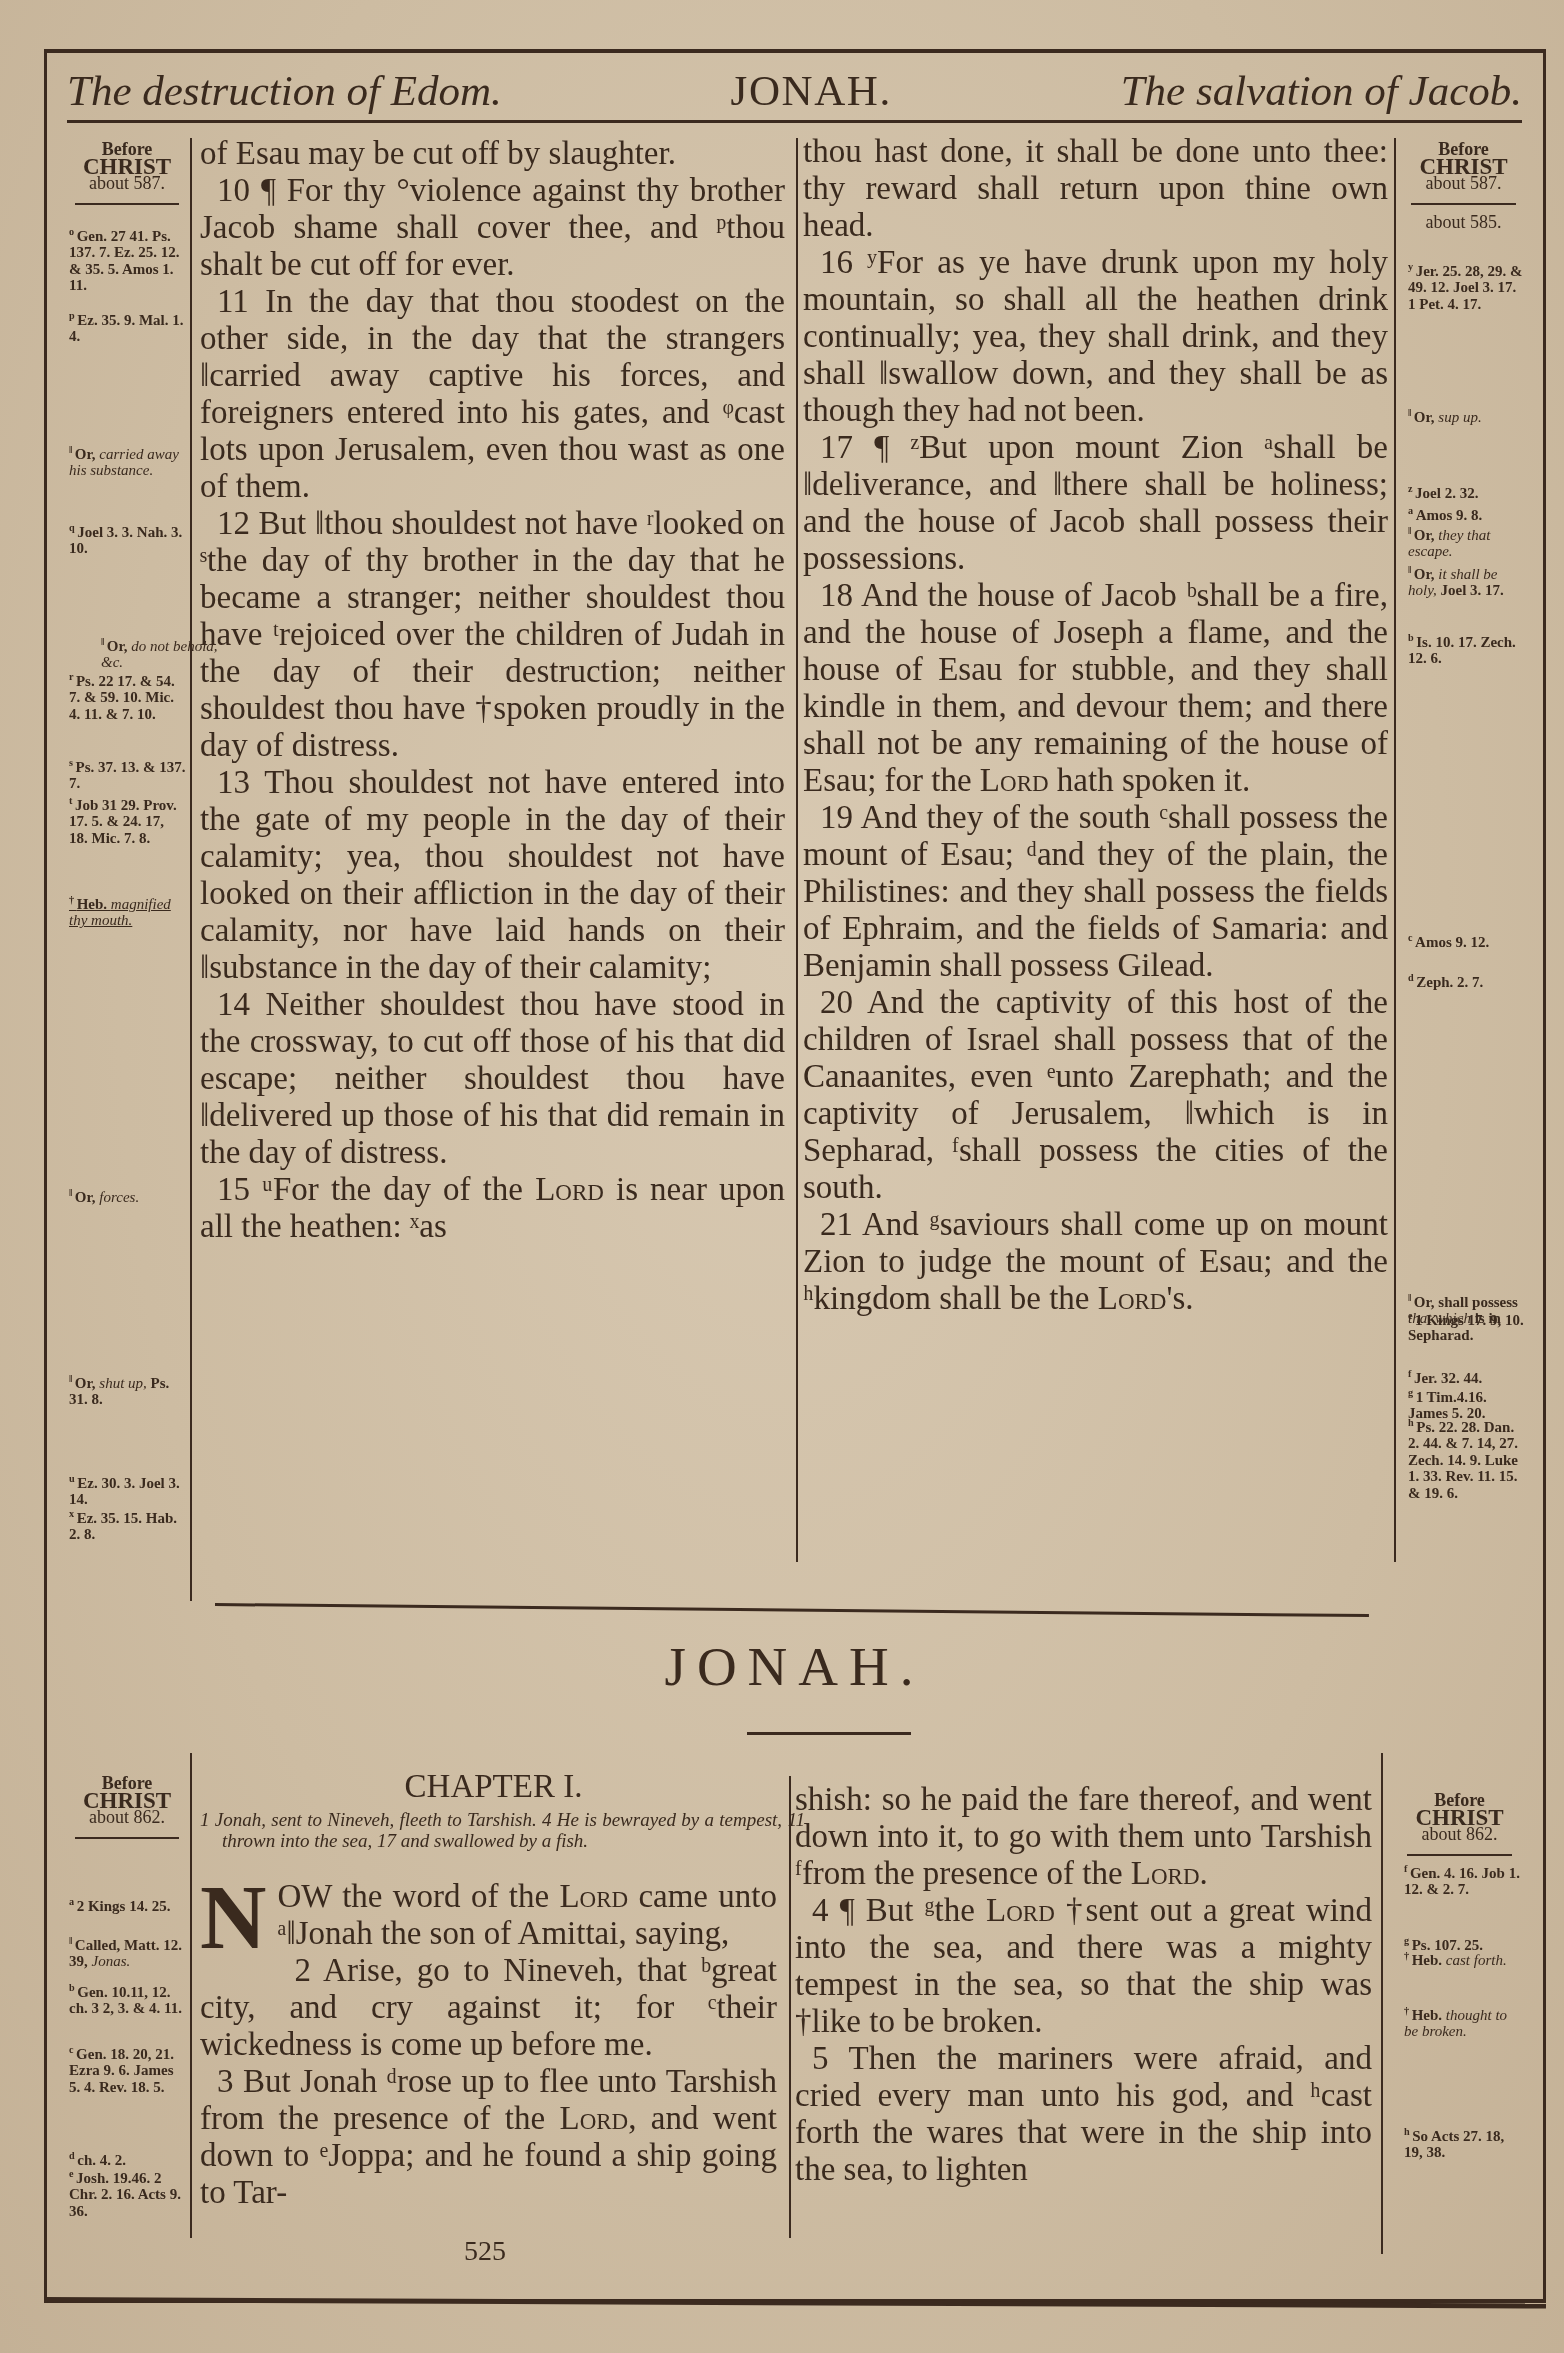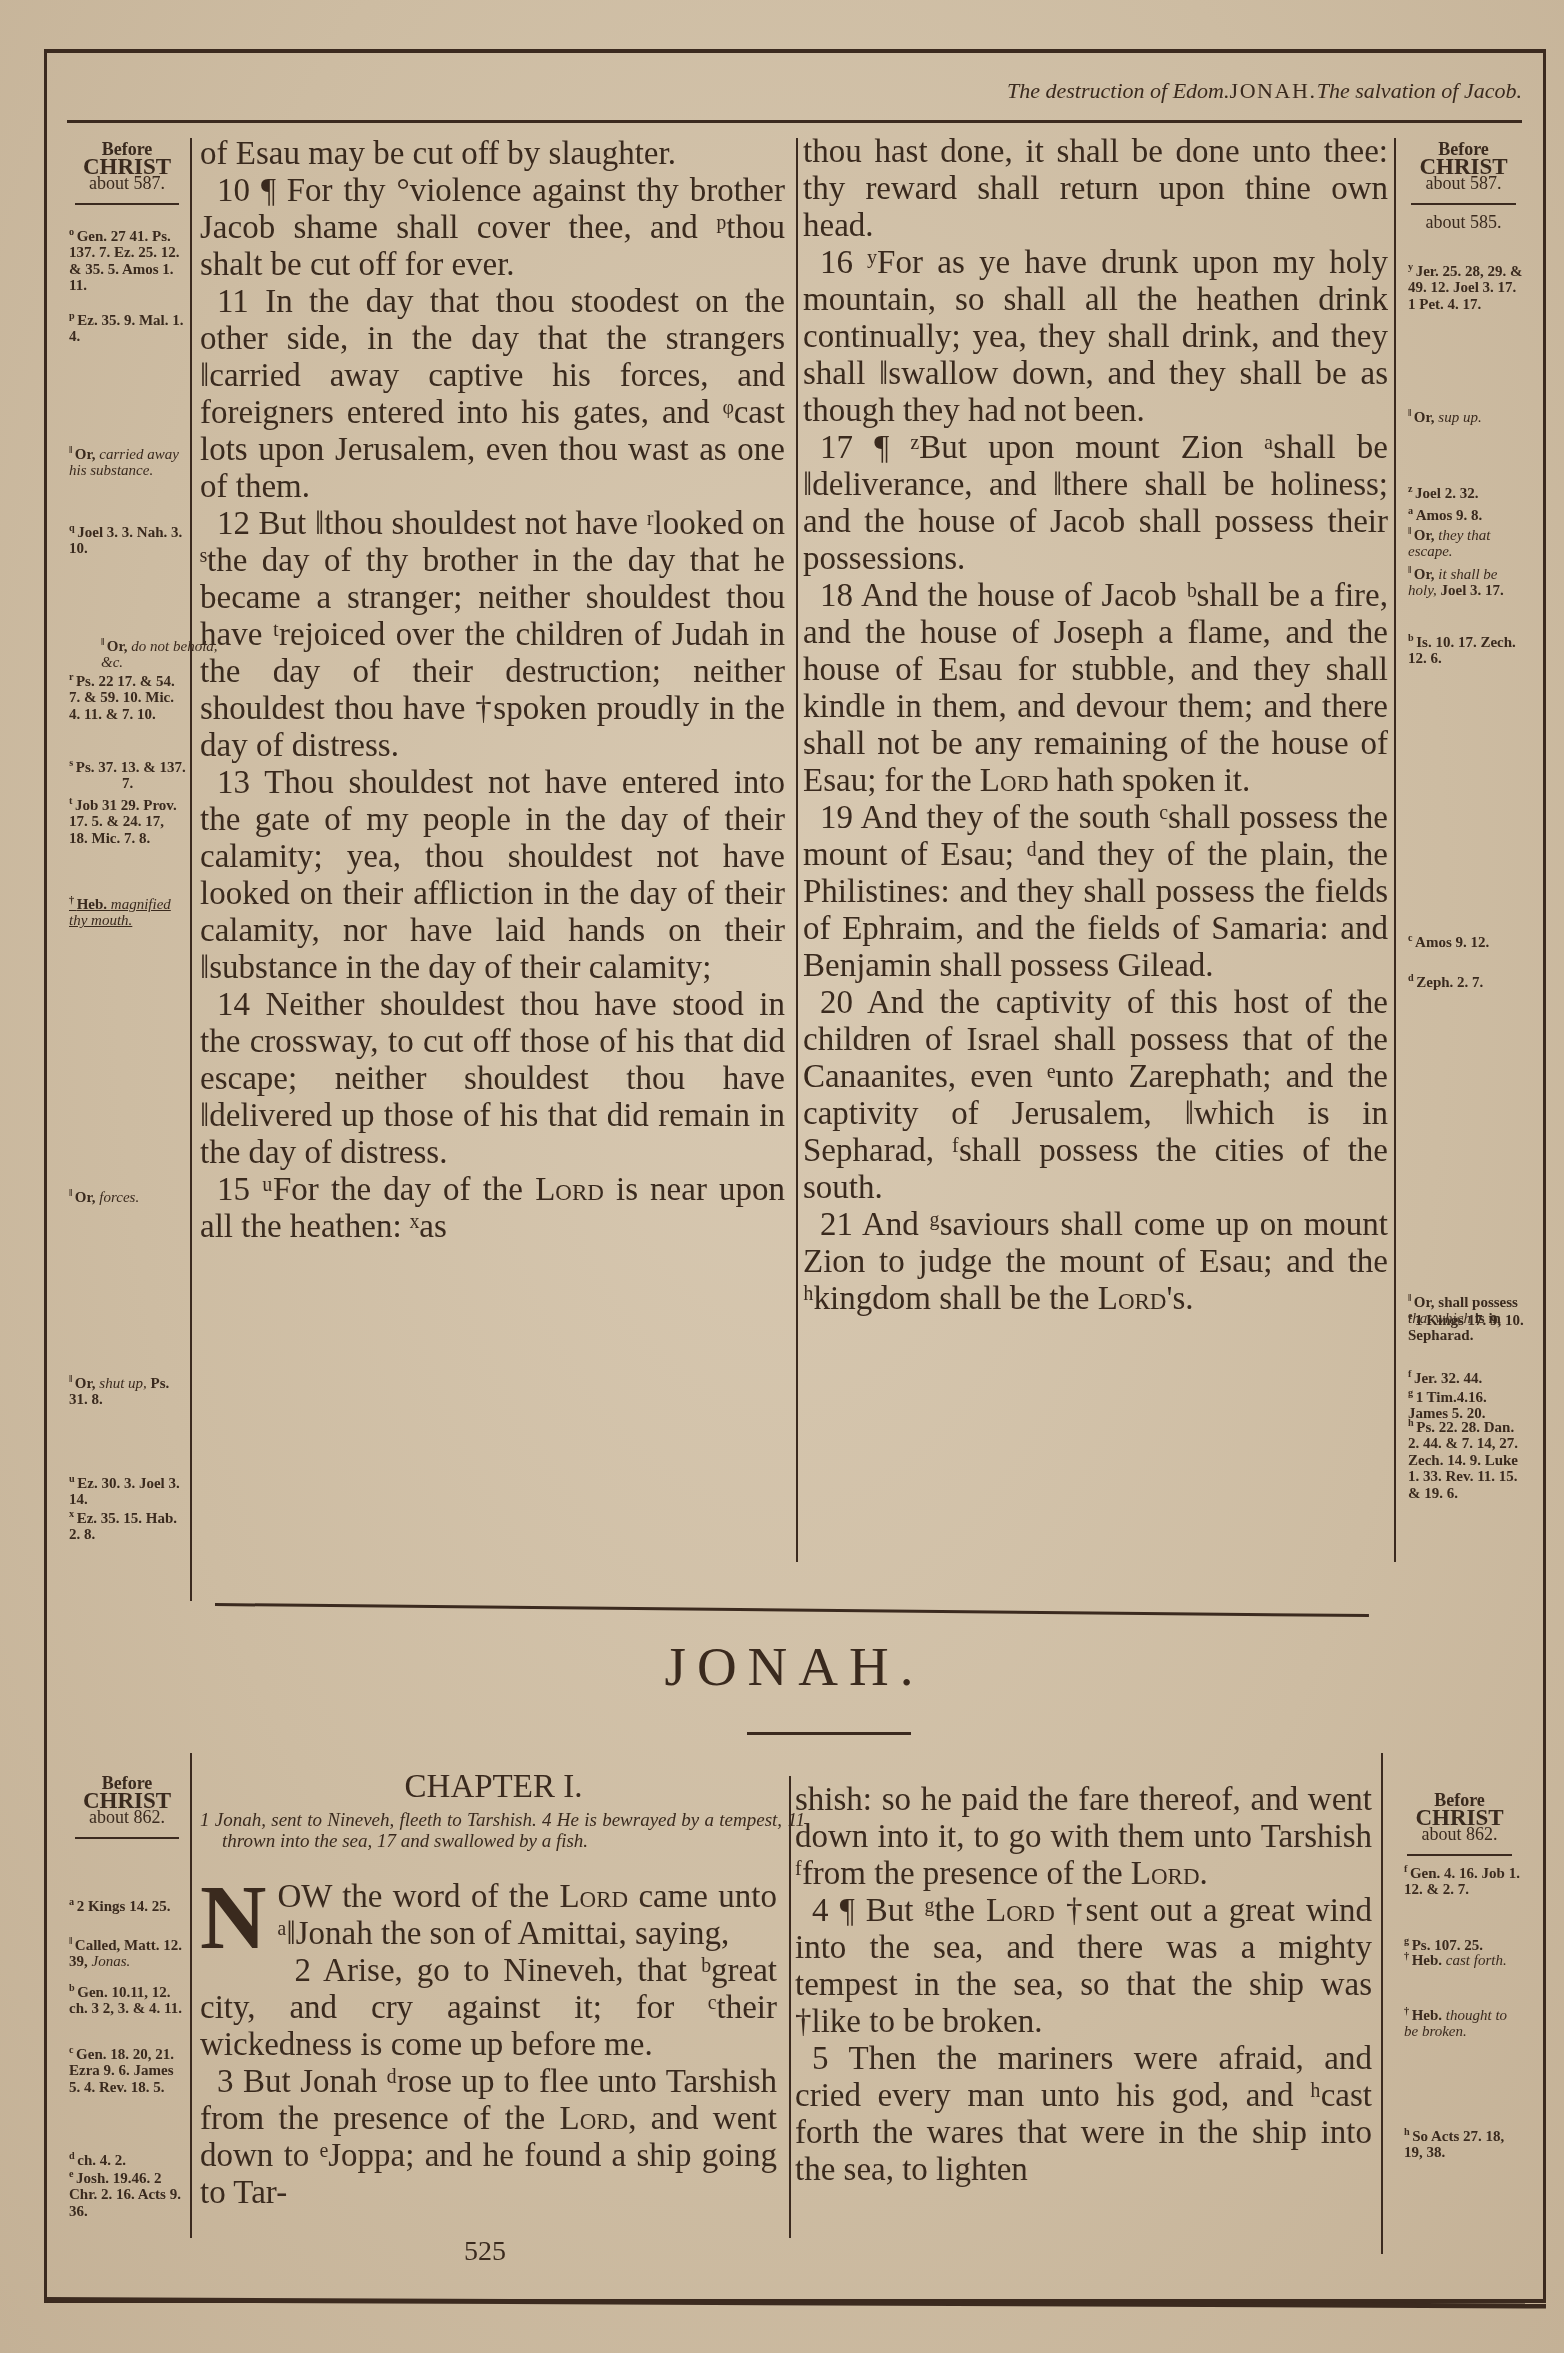--- a/index.html
+++ b/index.html
@@ -11,22 +11,22 @@
     color:#3a2a1e;
   }
   .frame {
     position:absolute; left:44px; top:49px; width:1502px; height:2254px;
     border-left:3.1px solid #3b2a1f; border-right:3.1px solid #3b2a1f;
     border-top:4.7px solid #3b2a1f; border-bottom:4.7px solid #3b2a1f;
     box-sizing:border-box;
   }
   .running-head {
     position:absolute; left:67px; top:63px; width:1455px; height:55px;
-    display:flex; justify-content:flex-end; align-items:center;
-    font-size:22px;
+    display:flex; justify-content:space-between; align-items:center;
+    font-size:43px;
   }
   .running-head .left, .running-head .right { font-style:italic; }
   .running-head .center { letter-spacing:1.6px; }
   .head-rule { position:absolute; left:67px; top:120px; width:1455px; height:3.1px; background:#3b2a1f; }
 
   .vrule { position:absolute; width:1.6px; background:#3b2a1f; }
 
   .margin-col { position:absolute; font-size:15px; line-height:16.4px; font-weight:bold; }
   .margin-col .era { text-align:center; font-weight:bold; font-size:17px; line-height:17px; }
   .margin-col .era .lbl1 { font-size:18px; }
@@ -83,21 +83,21 @@
   </div>
   <div class="era-rule"></div>
 </div>
 <div id="lm-top-notes">
     <div class="note margin-col" style="left: 69px; width: 117px; top: 224px;"><span class="mk">o </span><span>Gen. 27 41. Ps. 137. 7. Ez. 25. 12. &amp; 35. 5. Amos 1. 11.</span></div>
     <div class="note margin-col" style="left: 69px; width: 117px; top: 308px;"><span class="mk">p </span><span>Ez. 35. 9. Mal. 1. 4.</span></div>
     <div class="note margin-col" style="left: 69px; width: 117px; top: 442px;"><span class="mk">‖ </span><span>Or, </span><i>carried away his substance.</i></div>
     <div class="note margin-col" style="left: 69px; width: 117px; top: 520px;"><span class="mk">q </span><span>Joel 3. 3. Nah. 3. 10.</span></div>
     <div class="note margin-col" style="left: 69px; width: 117px; top: 634px; margin-left: 32px;"><span class="mk">‖ </span><span>Or, </span><i>do not behold, &amp;c.</i></div>
     <div class="note margin-col" style="left: 69px; width: 117px; top: 669px;"><span class="mk">r </span><span>Ps. 22 17. &amp; 54. 7. &amp; 59. 10. Mic. 4. 11. &amp; 7. 10.</span></div>
-    <div class="note margin-col" style="left: 69px; width: 117px; top: 755px; text-align: center;"><span class="mk">s </span><span>Ps. 37. 13. &amp; 137. 7.</span></div>
+    <div class="note margin-col" style="left: 69px; width: 117px; top: 755px;"><span class="mk">s </span><span>Ps. 37. 13. &amp; 137. 7.</span></div>
     <div class="note margin-col" style="left: 69px; width: 117px; top: 793px;"><span class="mk">t </span><span>Job 31 29. Prov. 17. 5. &amp; 24. 17, 18. Mic. 7. 8.</span></div>
     <div class="note margin-col" style="left: 69px; width: 117px; top: 892px; text-decoration: underline;"><span class="mk">† </span><span>Heb. </span><i>magnified thy mouth.</i></div>
     <div class="note margin-col" style="left: 69px; width: 117px; top: 1185px;"><span class="mk">‖ </span><span>Or, </span><i>forces.</i></div>
     <div class="note margin-col" style="left: 69px; width: 117px; top: 1371px;"><span class="mk">‖ </span><span>Or, </span><i>shut up,</i><span> Ps. 31. 8.</span></div>
     <div class="note margin-col" style="left: 69px; width: 117px; top: 1471px;"><span class="mk">u </span><span>Ez. 30. 3. Joel 3. 14.</span></div>
     <div class="note margin-col" style="left: 69px; width: 117px; top: 1506px;"><span class="mk">x </span><span>Ez. 35. 15. Hab. 2. 8.</span></div>
   </div>
 
 <div class="margin-col" style="left:1405px;top:141px;width:117px;">
   <div class="era">

